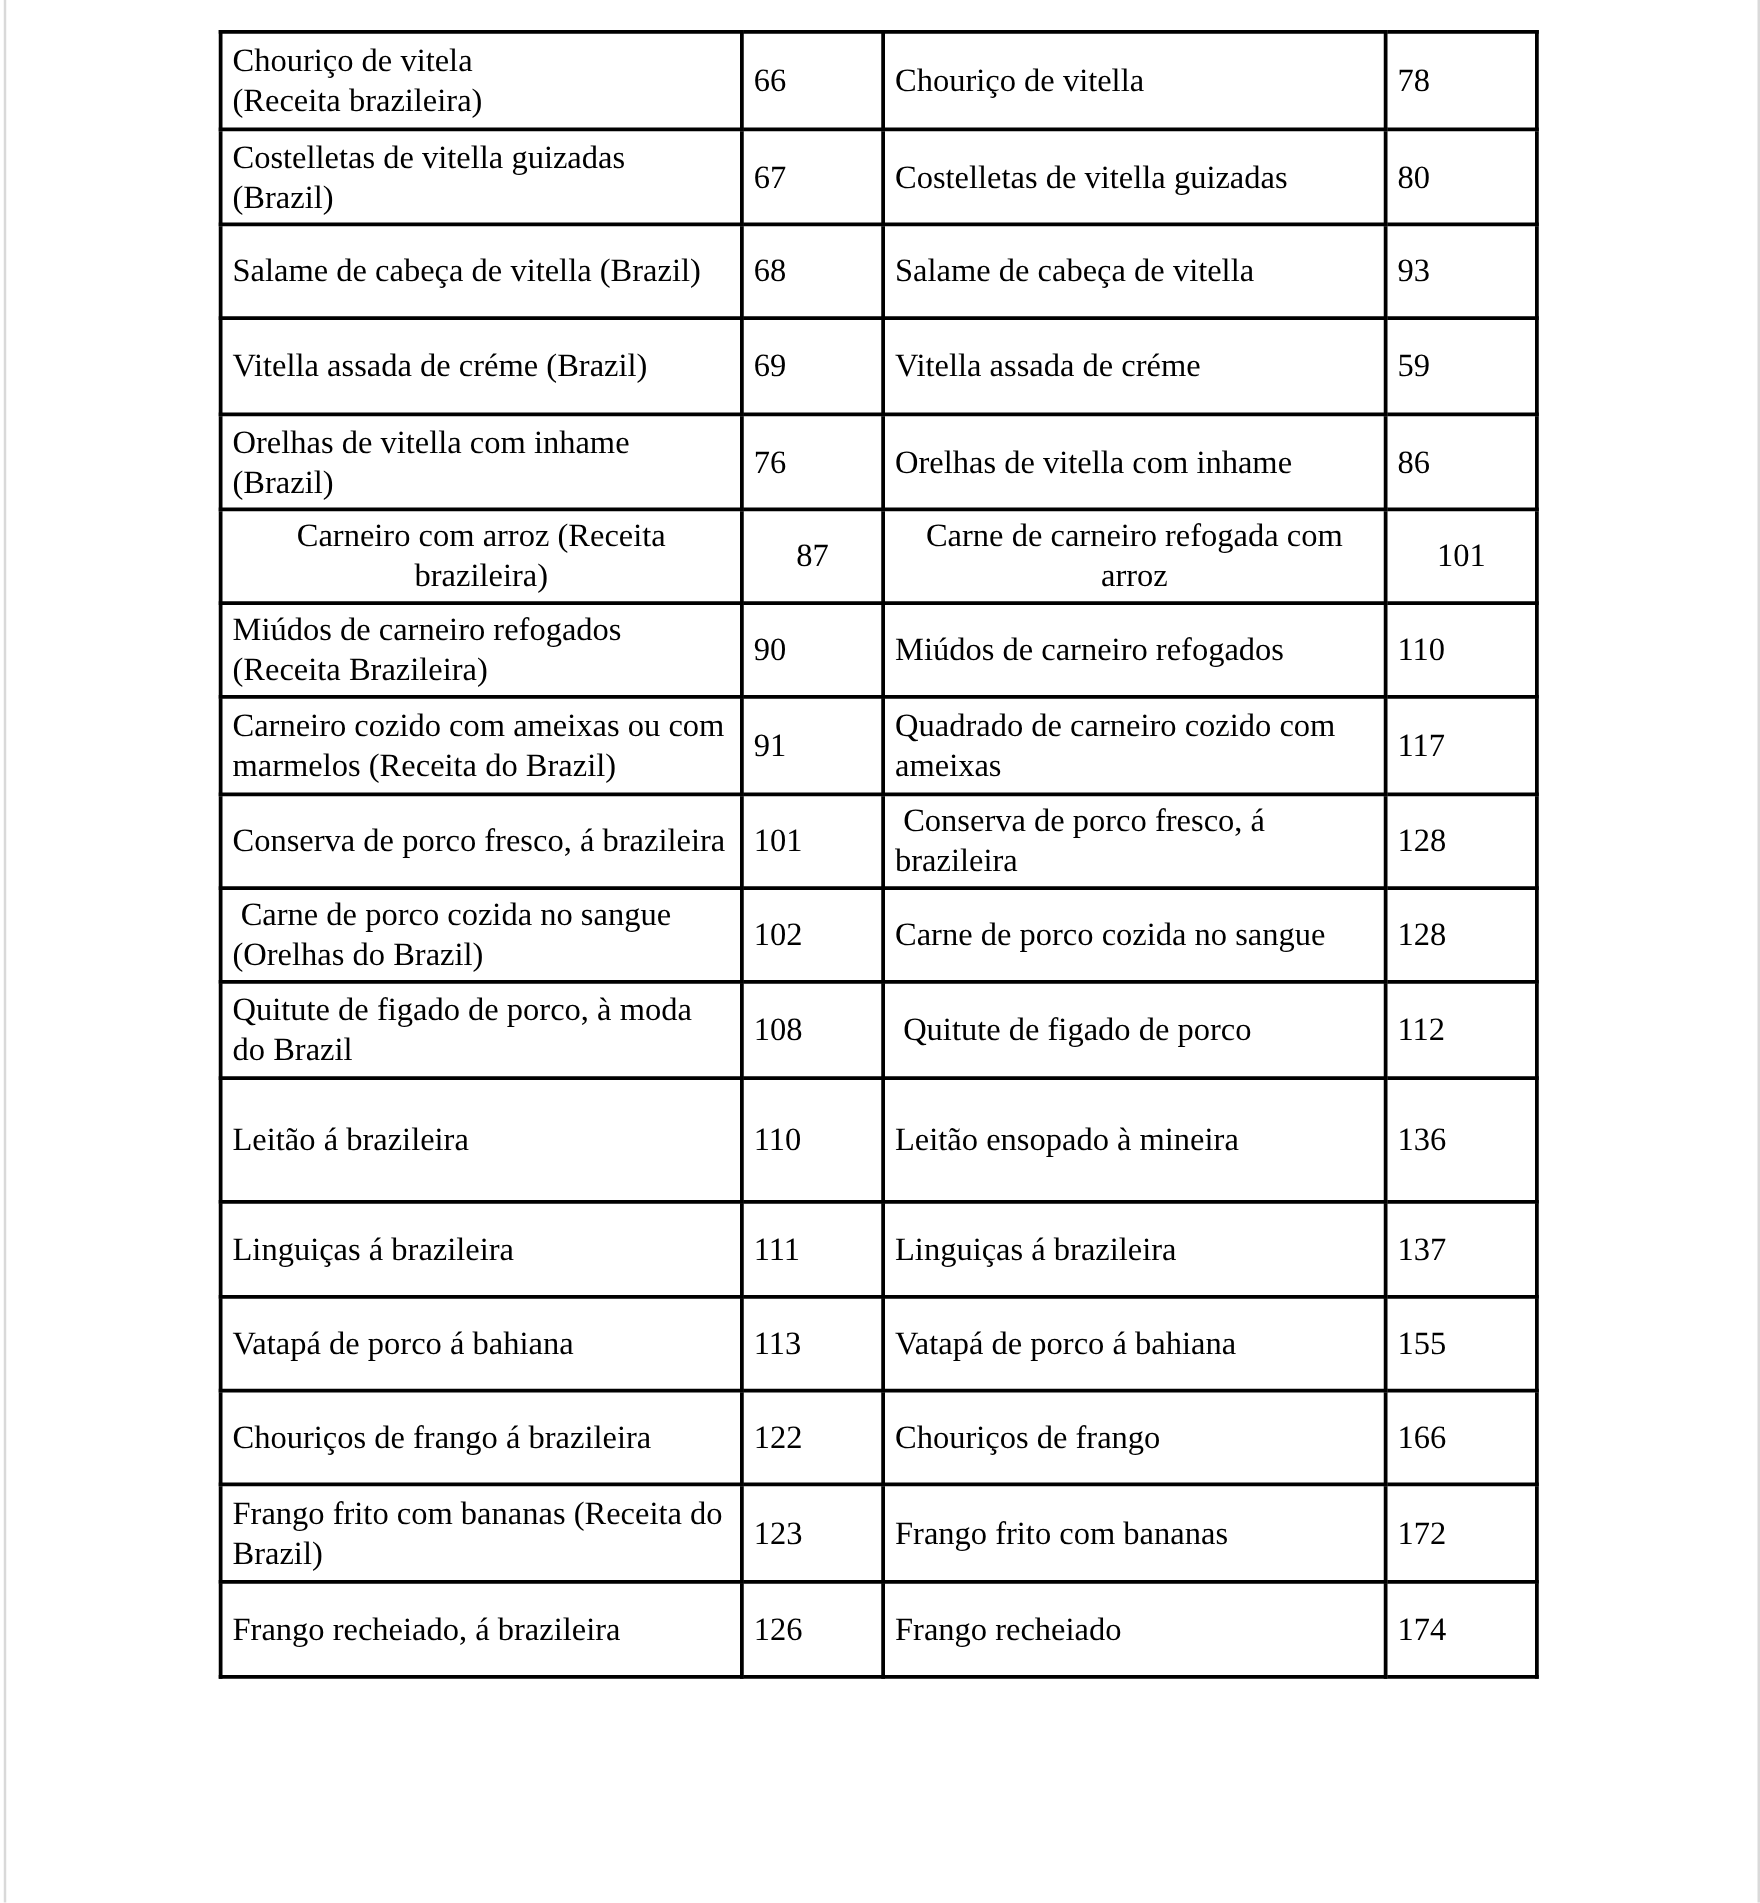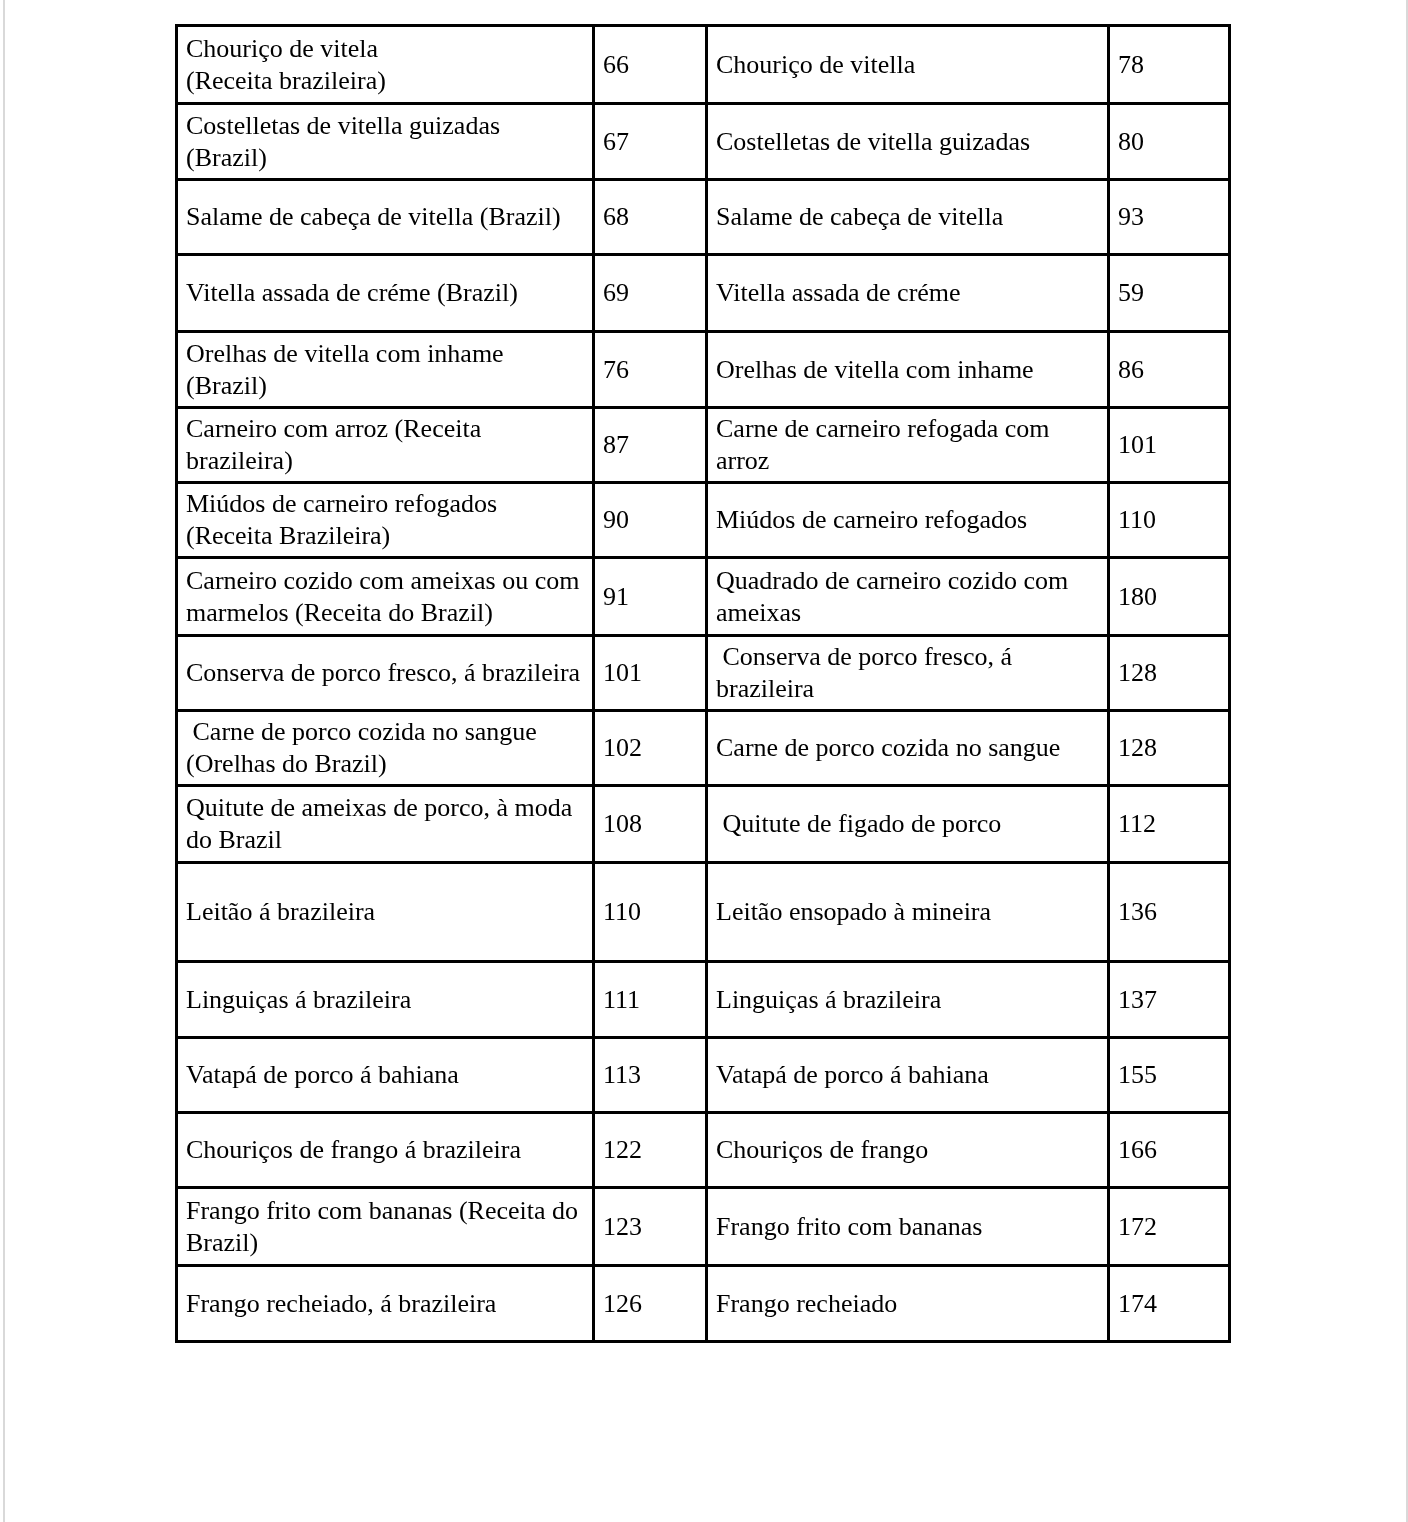--- a/index.html
+++ b/index.html
@@ -46,21 +46,21 @@
   col.c-name-br { width: 417px; }
   col.c-page-br { width: 113px; }
   col.c-name-pt { width: 402px; }
   col.c-page-pt { width: 121px; }
   tr.r0  { height: 78px; }
   tr.r1  { height: 76px; padding-left: 40px; }
   tr.r2  { height: 75px; }
   tr.r3  { height: 75px; }
   tr.r4  { height: 77px; }
   tr.r5  { height: 76px; }
-  tr.r6  { height: 75px; }
+  tr.r6  { height: 75px; text-align: center; }
   tr.r7  { height: 75px; }
   tr.r8  { height: 78px; }
   tr.r9  { height: 75px; }
   tr.r10 { height: 75px; margin-left: 24px; }
   tr.r11 { height: 75px; }
   tr.r12 { height: 77px; }
   tr.r13 { height: 99px; }
   tr.r14 { height: 76px; padding-left: 24px; }
   tr.r15 { height: 75px; }
   tr.r16 { height: 75px; }
@@ -122,36 +122,36 @@
     <tr class="r7">
       <td class="lead-space">Miúdos de carneiro refogados (Receita Brazileira)</td>
       <td>90</td>
       <td class="lead-space">Miúdos de carneiro refogados</td>
       <td>110</td>
     </tr>
     <tr class="r8">
       <td class="lead-space">Carneiro cozido com ameixas ou com marmelos (Receita do Brazil)</td>
       <td>91</td>
       <td class="lead-space">Quadrado de carneiro cozido com ameixas</td>
-      <td>180</td>
+      <td>117</td>
     </tr>
     <tr class="r10">
       <td class="lead-space">Conserva de porco fresco, á brazileira</td>
       <td>101</td>
       <td class="lead-space"> Conserva de porco fresco, á brazileira</td>
       <td>128</td>
     </tr>
     <tr class="r11">
       <td class="lead-space"> Carne de porco cozida no sangue (Orelhas do Brazil)</td>
       <td>102</td>
       <td class="lead-space">Carne de porco cozida no sangue</td>
       <td>128</td>
     </tr>
     <tr class="r12">
-      <td class="lead-space">Quitute de ameixas de porco, à moda do Brazil</td>
+      <td class="lead-space">Quitute de figado de porco, à moda do Brazil</td>
       <td>108</td>
       <td class="lead-space"> Quitute de figado de porco</td>
       <td>112</td>
     </tr>
     <tr class="r13">
       <td class="lead-space">Leitão á brazileira</td>
       <td>110</td>
       <td class="lead-space">Leitão ensopado à mineira</td>
       <td>136</td>
     </tr>

